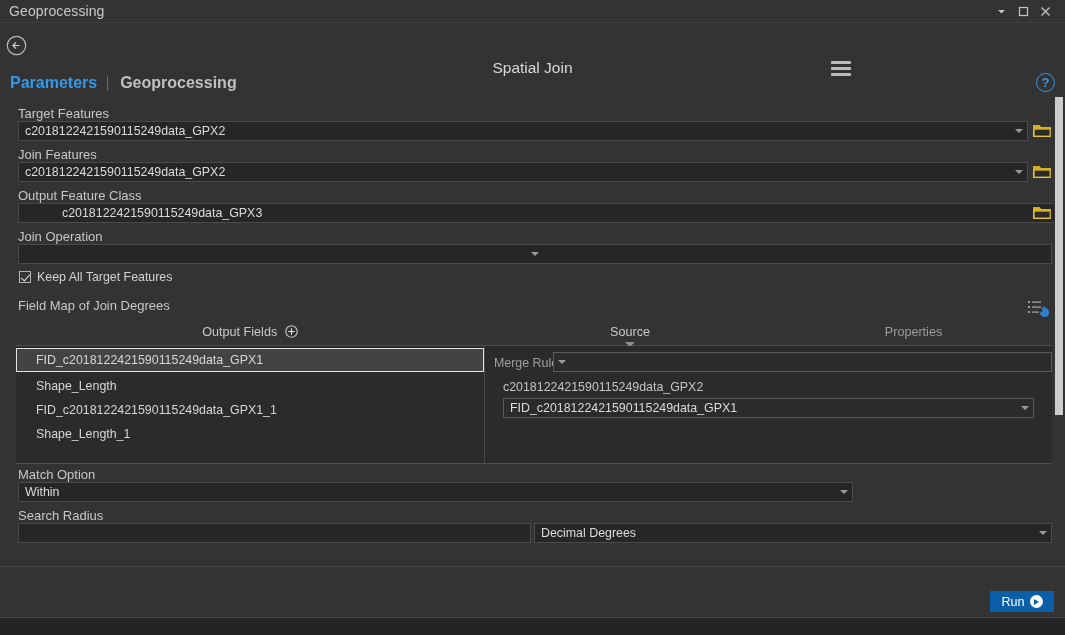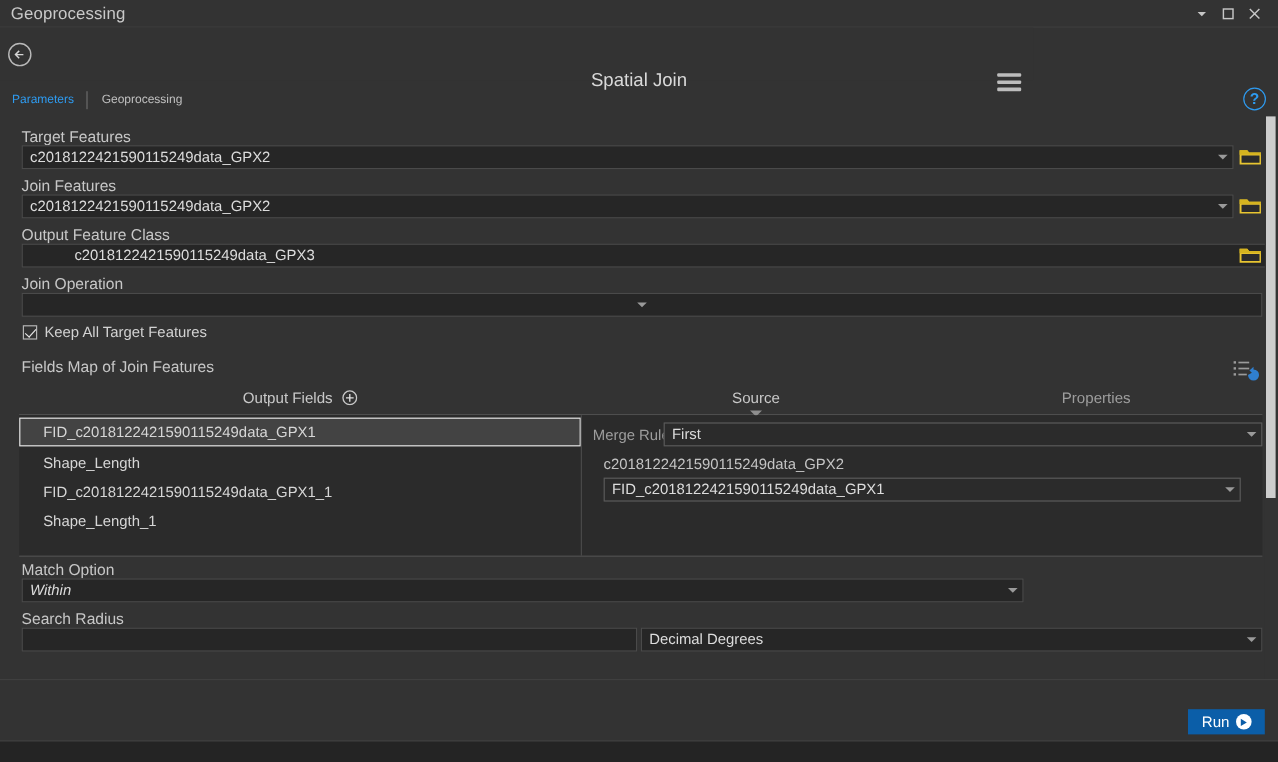--- a/index.html
+++ b/index.html
@@ -57,21 +57,21 @@
     cursor: pointer;
   }
   .hamburger i { display: block; height: 2.6px; background: #bdbdbd; border-radius: 1px; }
 
   
   .tabs {
     position: absolute; left: 0; top: 71px; width: 1065px; height: 24px;
     display: flex; align-items: center;
   }
   .tab {
-    font-size: 10px; padding: 0 0 0 10px; cursor: pointer;
+    font-size: 16px; padding: 0 0 0 10px; cursor: pointer; font-weight: bold;
   }
   .tab.active { color: #2e9bf0; }
   .tab.inactive { color: #c0c0c0; padding-left: 12px; }
   .tab-div {
     margin-left: 10px; width: 1px; height: 15px; background: #6a6a6a;
   }
   .help-icon {
     position: absolute; right: 10px; top: 73px;
     width: 19px; height: 19px; border-radius: 50%;
     border: 1.6px solid #2e9bf0; color: #2e9bf0;
@@ -306,21 +306,21 @@
     <span class="caret">
         <i class="caret-glyph"></i>
       </span>
   </div>
 
   <div class="cbrow" style="left:19px; top:270px;">
     <span class="cbox"></span>
     <span class="cblabel">Keep All Target Features</span>
   </div>
 
-  <div class="lbl" style="left:18px; top:298px;">Fields Map of Join Features</div>
+  <div class="lbl" style="left:18px; top:298px;">Field Map of Join Degrees</div>
   <div class="fm-reset">
     <svg width="24" height="20" viewBox="0 0 24 20">
       <rect x="1" y="2" width="2" height="2" fill="#9b9b9b"></rect>
       <rect x="5" y="2.4" width="9" height="1.4" fill="#9b9b9b"></rect>
       <rect x="1" y="7" width="2" height="2" fill="#9b9b9b"></rect>
       <rect x="5" y="7.4" width="9" height="1.4" fill="#9b9b9b"></rect>
       <rect x="1" y="12" width="2" height="2" fill="#9b9b9b"></rect>
       <rect x="5" y="12.4" width="7" height="1.4" fill="#9b9b9b"></rect>
       <path d="M13 13.5 a4.6 4.6 0 1 0 4.6 -4.6 l0 -2.2 l-3.4 3.1 l3.4 3.1 l0 -2.2" fill="#2f7fd0"></path>
     </svg>
@@ -351,36 +351,35 @@
     <div class="fm-item" style="top:76px;">
       <span>Shape_Length_1</span>
     </div>
   </div>
   <div class="fm-divider"></div>
   <div class="fm-right">
     
   </div>
   <div class="mergerule-lbl">Merge Rule</div>
   <div class="field" style="left:553px; top:352px; width:499px; background:#2b2b2b; border-color:#5a5a5a;">
-    <span class="val">First</span>
     <span class="caret">
         <i class="caret-glyph"></i>
       </span>
   </div>
   <div class="source-name">c2018122421590115249data_GPX2</div>
   <div class="field" style="left:503px; top:398px; width:531px; background:#2b2b2b; border-color:#5a5a5a;">
     <span class="val">FID_c2018122421590115249data_GPX1</span>
     <span class="caret">
         <i class="caret-glyph"></i>
       </span>
   </div>
   <div class="fm-bottom-line"></div>
 
   <div class="lbl" style="left:18px; top:467px;">Match Option</div>
-  <div class="field" style="left:18px; top:482px; width:835px;font-style:italic;">
+  <div class="field" style="left:18px; top:482px; width:835px;">
     <span class="val">Within</span>
     <span class="caret">
         <i class="caret-glyph"></i>
       </span>
   </div>
 
   <div class="lbl" style="left:18px; top:508px;">Search Radius</div>
   <div class="field" style="left:18px; top:523px; width:513px;">
     <span class="val"></span>
   </div>

